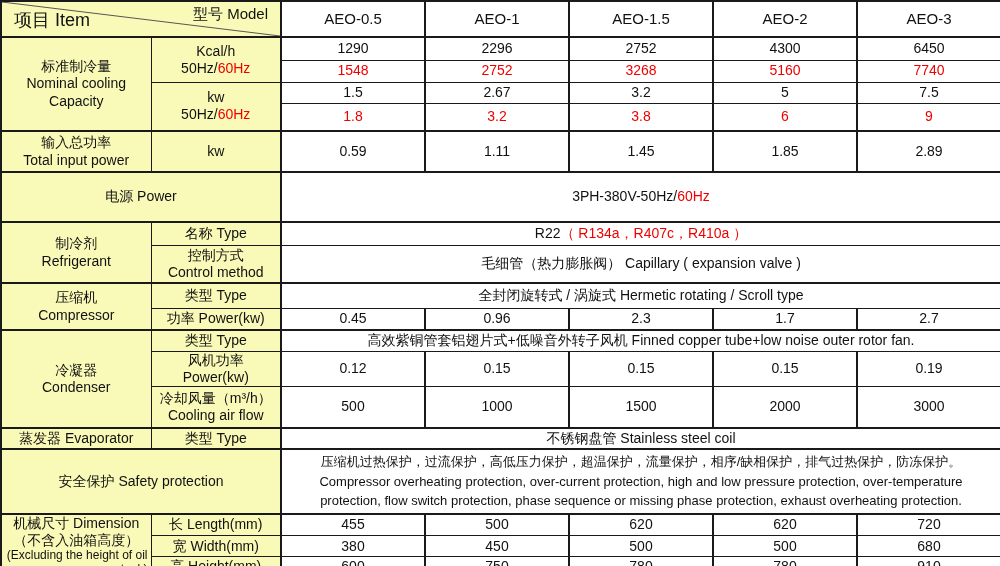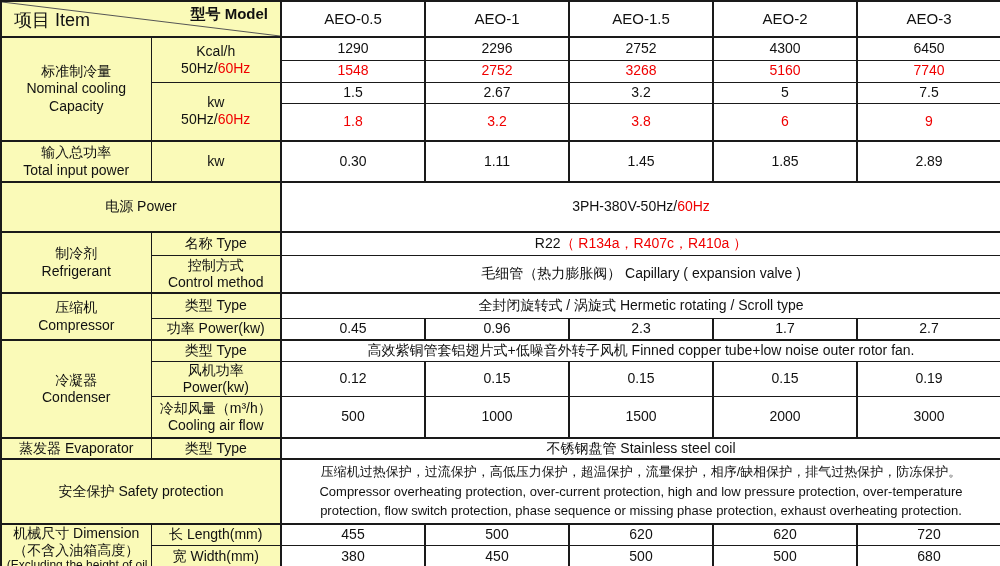--- a/index.html
+++ b/index.html
@@ -25,21 +25,21 @@
   tr.sec > td{border-top:2px solid var(--bd);}
   td.vcol{border-left:2px solid var(--bd);}
   .red{color:var(--red);}
   .model{font-size:15px;}
   .small-note{font-size:12px;line-height:1.15;text-align:right;}
   .safety{font-size:13px;line-height:1.5;padding:2px 21px;}
   
   td.diag{position:relative;background:var(--label-bg);padding:0;}
   .diag-svg{position:absolute;left:0;top:0;width:100%;height:100%;display:block;}
   .diag-svg line{stroke:#555;stroke-width:1;}
-  .diag-model{position:absolute;top:3px;right:12px;font-size:15px;font-weight:bold;}
+  .diag-model{position:absolute;top:3px;right:12px;font-size:15px;}
   .diag-item{position:absolute;bottom:4px;left:12px;font-size:18px;}
 </style>
 </head>
 <body>
 
 <div class="sheet">
 <table>
   <colgroup>
     <col style="width:150px">
         <col style="width:130px">
@@ -95,35 +95,35 @@
       <div>kw</div>
       <div><span>50Hz/</span><span class="red">60Hz</span></div>
     </td>
     <td class="vcol">1.5</td>
     <td class="vcol">2.67</td>
     <td class="vcol">3.2</td>
     <td class="vcol">5</td>
     <td class="vcol">7.5</td>
   </tr>
 
-  <tr style="height:38px">
+  <tr style="height:28px">
     <td class="vcol red">1.8</td>
     <td class="vcol red">3.2</td>
     <td class="vcol red">3.8</td>
     <td class="vcol red">6</td>
     <td class="vcol red">9</td>
   </tr>
 
   <tr class="sec" style="height:41px">
     <td class="lbl">
       <div>输入总功率</div>
       <div>Total input power</div>
     </td>
     <td class="lbl">kw</td>
-    <td class="vcol">0.30</td>
+    <td class="vcol">0.59</td>
     <td class="vcol">1.11</td>
     <td class="vcol">1.45</td>
     <td class="vcol">1.85</td>
     <td class="vcol">2.89</td>
   </tr>
 
   <tr class="sec" style="height:50px">
     <td class="lbl" colspan="2">电源  Power</td>
     <td class="vcol" colspan="5">
       <span>3PH-380V-50Hz/</span><span class="red">60Hz</span>

